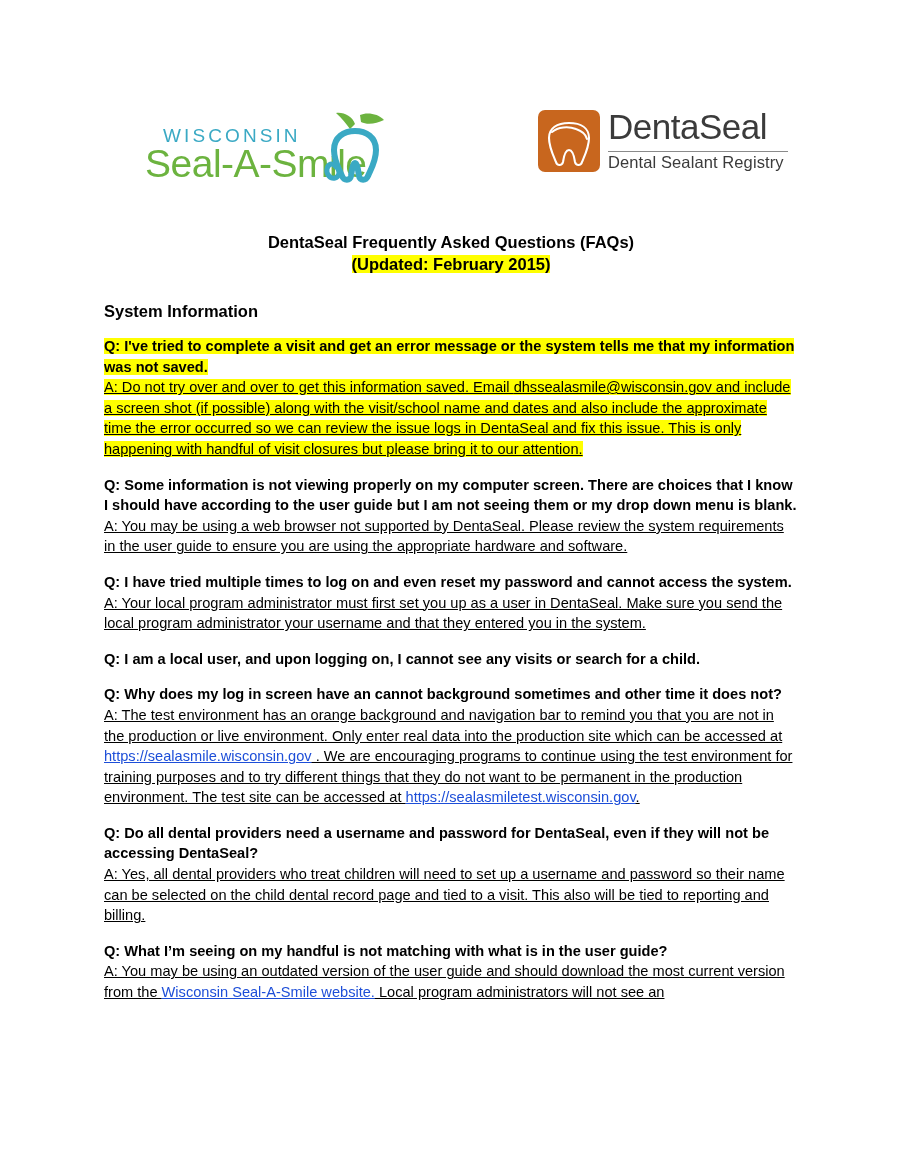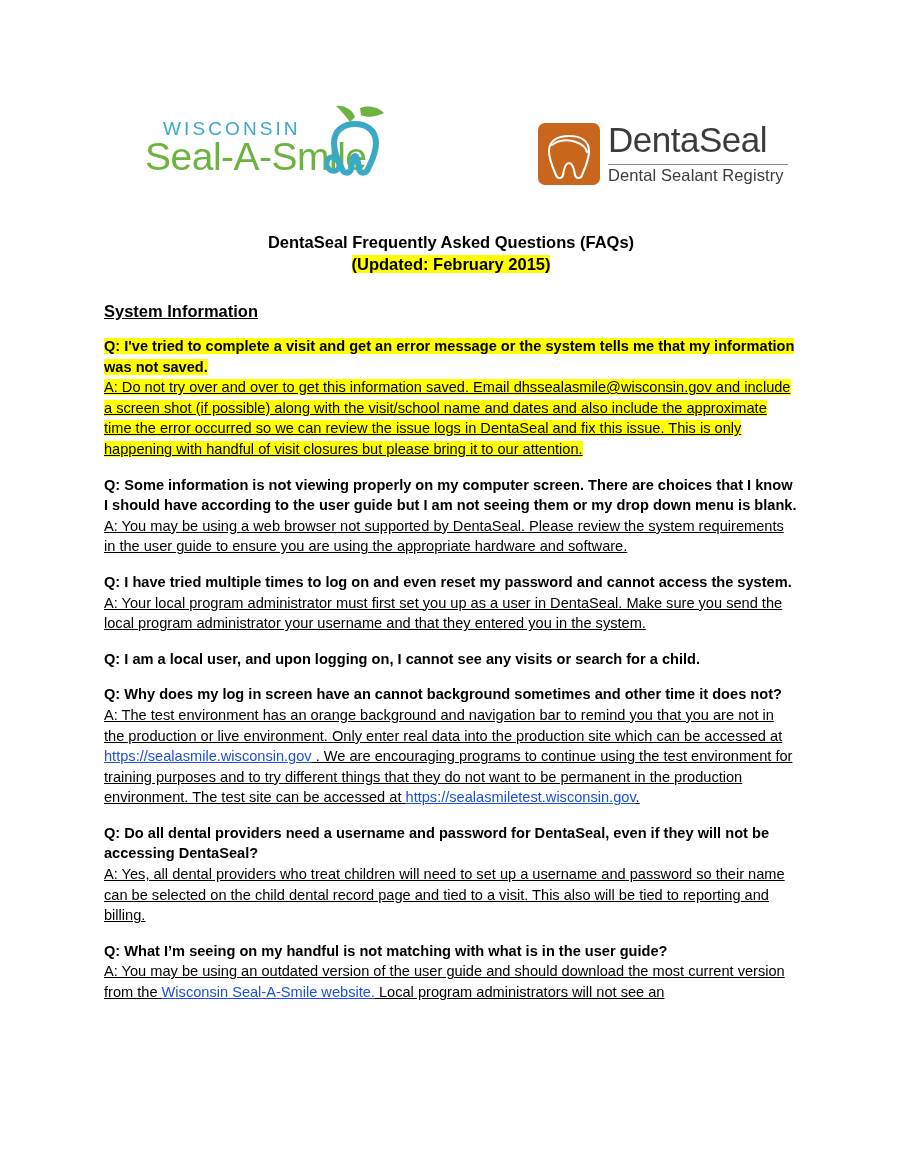--- a/index.html
+++ b/index.html
@@ -26,21 +26,21 @@
     top: 104px;
     left: 0;
     width: 900px;
     height: 90px;
   }
 
   
   .sas-logo {
     position: absolute;
     left: 145px;
-    top: 0px;
+    top: 7px;
     width: 240px;
     height: 85px;
   }
   .sas-wisconsin {
     position: absolute;
     left: 18px;
     top: 14px;
     font-size: 19px;
     letter-spacing: 3.1px;
     color: #3aa9c4;
@@ -62,21 +62,21 @@
     left: 177px;
     top: 1px;
     width: 66px;
     height: 72px;
   }
 
   
   .ds-logo {
     position: absolute;
     left: 538px;
-    top: 19px;
+    top: 6px;
     width: 250px;
     height: 72px;
   }
   .ds-mark {
     position: absolute;
     left: 0;
     top: 0;
     width: 62px;
     height: 62px;
   }
@@ -121,21 +121,20 @@
     line-height: 21.5px;
     color: #000;
   }
   .title-line2 .hl {
     background: #ffff00;
   }
   .section-head {
     margin-top: 26px;
     font-weight: bold;
     font-size: 16.5px;
-    text-decoration: underline;
     line-height: 21px;
   }
   .qa {
     margin-top: 15px;
     font-size: 14.6px;
     line-height: 20.6px;
   }
   .qa.first { margin-top: 14px; }
   .q {
     font-weight: bold;

